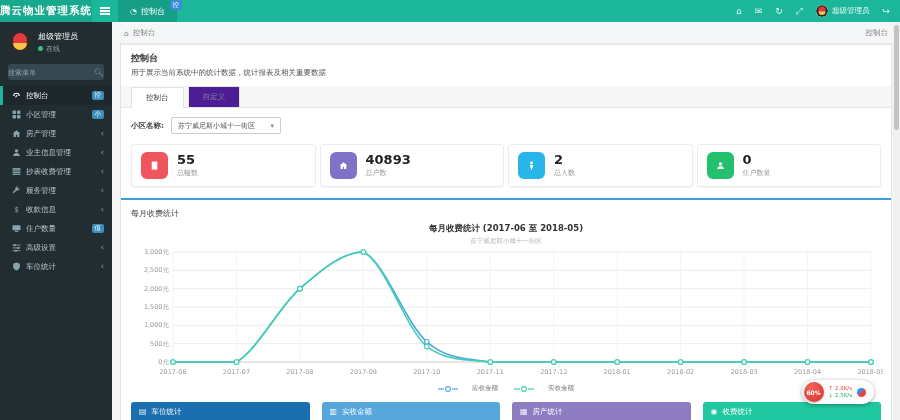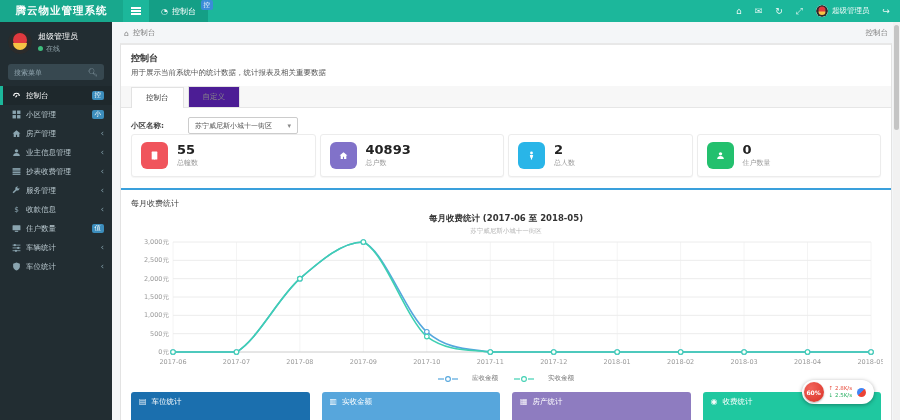--- a/index.html
+++ b/index.html
@@ -1,40 +1,40 @@
 <!DOCTYPE html>
 <html><head>
 <meta charset="utf-8">
 <style>
   * { margin:0; padding:0; box-sizing:border-box; }
   html,body { width:900px; height:420px; overflow:hidden; }
   body { font-family:"DejaVu Sans","Liberation Sans",sans-serif; background:#f4f6f8; position:relative; }
 
   
   .header { position:absolute; top:0; left:0; width:900px; height:22px; background:#1cb79b; z-index:30; display:flex; align-items:stretch; }
-  .logo { width:123px; background:#18a88d; color:#fff; font-size:10.5px; font-weight:bold; display:flex; align-items:center; justify-content:center; letter-spacing:1px; font-family:"DejaVu Serif","Liberation Serif",serif; }
+  .logo { width:92px; background:#18a88d; color:#fff; font-size:10.5px; font-weight:bold; display:flex; align-items:center; justify-content:center; letter-spacing:1px; font-family:"DejaVu Serif","Liberation Serif",serif; }
   .hamburger { width:26px; display:flex; align-items:center; justify-content:center; cursor:pointer; }
   .hamburger .bars { width:10px; }
   .hamburger .bars i { display:block; height:1.5px; background:#fff; margin:1.5px 0; }
   .htab { display:flex; align-items:center; gap:4px; background:#149f86; color:#fff; font-size:8px; padding:0 12px; position:relative; }
   .htab .ticon { font-size:8px; opacity:.9; }
   .htab-badge { position:absolute; top:0px; left:52px; background:#3b8cd8; color:#fff; font-size:6.5px; line-height:1; padding:1.5px 2.5px; border-radius:2px; }
   .hright { margin-left:auto; display:flex; align-items:center; gap:13px; padding-right:10px; color:rgba(255,255,255,.92); }
   .hicon { font-size:9px; cursor:pointer; }
   .huser { display:flex; align-items:center; gap:4px; font-size:7.5px; cursor:pointer; }
   .avatar-sm { width:12px; height:12px; border-radius:50%; overflow:hidden; background:#fff; display:flex; }
 
   
   .sidebar { position:absolute; top:22px; left:0; width:112px; bottom:0; background:#222d32; z-index:20; }
   .user-panel { display:flex; gap:6px; padding:8px 8px 6px; align-items:center; }
   .avatar-lg { width:24px; height:24px; border-radius:50%; overflow:hidden; flex:none; }
   .uname { color:#fff; font-size:8px; }
   .ustatus { color:#93a6ad; font-size:7px; margin-top:2px; display:flex; align-items:center; gap:3px; }
   .dot { width:5px; height:5px; border-radius:50%; background:#3dbd7d; display:inline-block; }
-  .search-box { margin:4px 8px 6px; background:#374850; border-radius:3px; height:16px; display:flex; align-items:center; padding:0 6px; }
+  .search-box { margin:4px 8px 6px; background:#374850; border-radius:3px; height:16px; display:flex; align-items:center; padding:0 0; }
   .search-box input { flex:1; background:transparent; border:0; outline:0; color:#cfd8dc; font-size:7px; width:60px; }
   .search-box input::placeholder { color:#90a4ae; }
   .search-box .mag { color:#90a4ae; font-size:8px; }
   .menu { margin-top:2px; }
   .mitem { height:19px; display:flex; align-items:center; gap:5px; padding:0 8px; color:#b8c7ce; font-size:7.5px; cursor:pointer; border-left:3px solid transparent; }
   .mitem.active { background:#1e282c; color:#fff; border-left-color:#1cb79b; }
   .mitem .micon { width:10px; display:flex; justify-content:center; color:#8aa4af; flex:none; }
   .mitem.active .micon { color:#fff; }
   .mitem .mlabel { white-space:nowrap; overflow:hidden; }
   .mbadge { margin-left:auto; background:#3c8dbc; color:#fff; font-size:6.5px; line-height:1; padding:1.5px 3px; border-radius:2px; }
@@ -46,26 +46,26 @@
   .crumb-left { display:flex; gap:4px; align-items:center; cursor:pointer; }
   .card { margin:0 8px; background:#fff; border:1px solid #e3e3e3; border-top:2px solid #e8e8e8; min-height:360px; }
   .card-head { padding:7px 10px 0; }
   .card-title { font-size:9px; font-weight:bold; color:#333; }
   .card-desc { font-size:7.5px; color:#555; margin-top:3px; }
   .tabbar { margin-top:8px; background:#f7f7f7; border-bottom:1px solid #e6e6e6; display:flex; padding-left:10px; gap:4px; }
   .tab { font-size:7.5px; padding:5px 14px; color:#888; background:#4c1d95; border:1px solid #e2e2e2; border-bottom:0; cursor:pointer; }
   .tab.active { background:#fff; color:#333; position:relative; top:1px; }
   .card-body { padding:9px 10px 0; }
 
-  .filter-row { display:flex; align-items:center; gap:24px; }
+  .filter-row { display:flex; align-items:center; gap:7px; }
   .flabel { font-size:7.5px; font-weight:bold; color:#444; }
   .select { width:110px; height:17px; border:1px solid #ccc; border-radius:2px; background:#fff; display:flex; align-items:center; justify-content:space-between; padding:0 6px; font-size:7px; color:#555; cursor:pointer; }
   .select .caret { color:#888; font-size:7px; }
 
-  .stats-row { display:flex; gap:4px; }
+  .stats-row { display:flex; gap:4px; margin-top:10px; }
   .stat-card { flex:1; background:#fff; border:1px solid #ececec; border-radius:3px; box-shadow:0 1px 1px rgba(0,0,0,.04); padding:7px 9px; display:flex; gap:9px; align-items:center; }
   .stat-icon { width:27px; height:27px; border-radius:6px; color:#fff; display:flex; align-items:center; justify-content:center; flex:none; }
   .stat-value { font-size:13px; font-weight:bold; color:#222; line-height:1.05; }
   .stat-label { font-size:7px; color:#9a9a9a; margin-top:1px; }
 
   .blue-rule { height:2px; background:#3aa0dc; margin:11px -10px 0; }
   .section-title { font-size:8px; color:#444; margin-top:8px; font-family:"DejaVu Serif","Liberation Serif",serif; }
 
   .chart-wrap { margin-top:4px; }
   .chart-title { text-align:center; font-size:8.5px; font-weight:bold; color:#333; }
@@ -233,21 +233,21 @@
         <span class="micon">
           <svg width="9" height="9" viewBox="0 0 16 16" fill="currentColor">
             <rect x="1" y="3" width="14" height="1.5"></rect>
             <circle cx="5" cy="3.8" r="2"></circle>
             <rect x="1" y="8" width="14" height="1.5"></rect>
             <circle cx="11" cy="8.8" r="2"></circle>
             <rect x="1" y="13" width="14" height="1.5"></rect>
             <circle cx="7" cy="13.8" r="2"></circle>
           </svg>
         </span>
-        <span class="mlabel">车辆统计</span>
+        <span class="mlabel">高级设置</span>
         <span class="chev">‹</span>
       </div>
       <div class="mitem">
         <span class="micon">
           <svg width="9" height="9" viewBox="0 0 16 16" fill="currentColor">
             <path d="M8 1 2 3v5c0 4 3 6 6 7 3-1 6-3 6-7V3z"></path>
           </svg>
         </span>
         <span class="mlabel">车位统计</span>
         <span class="chev">‹</span>

